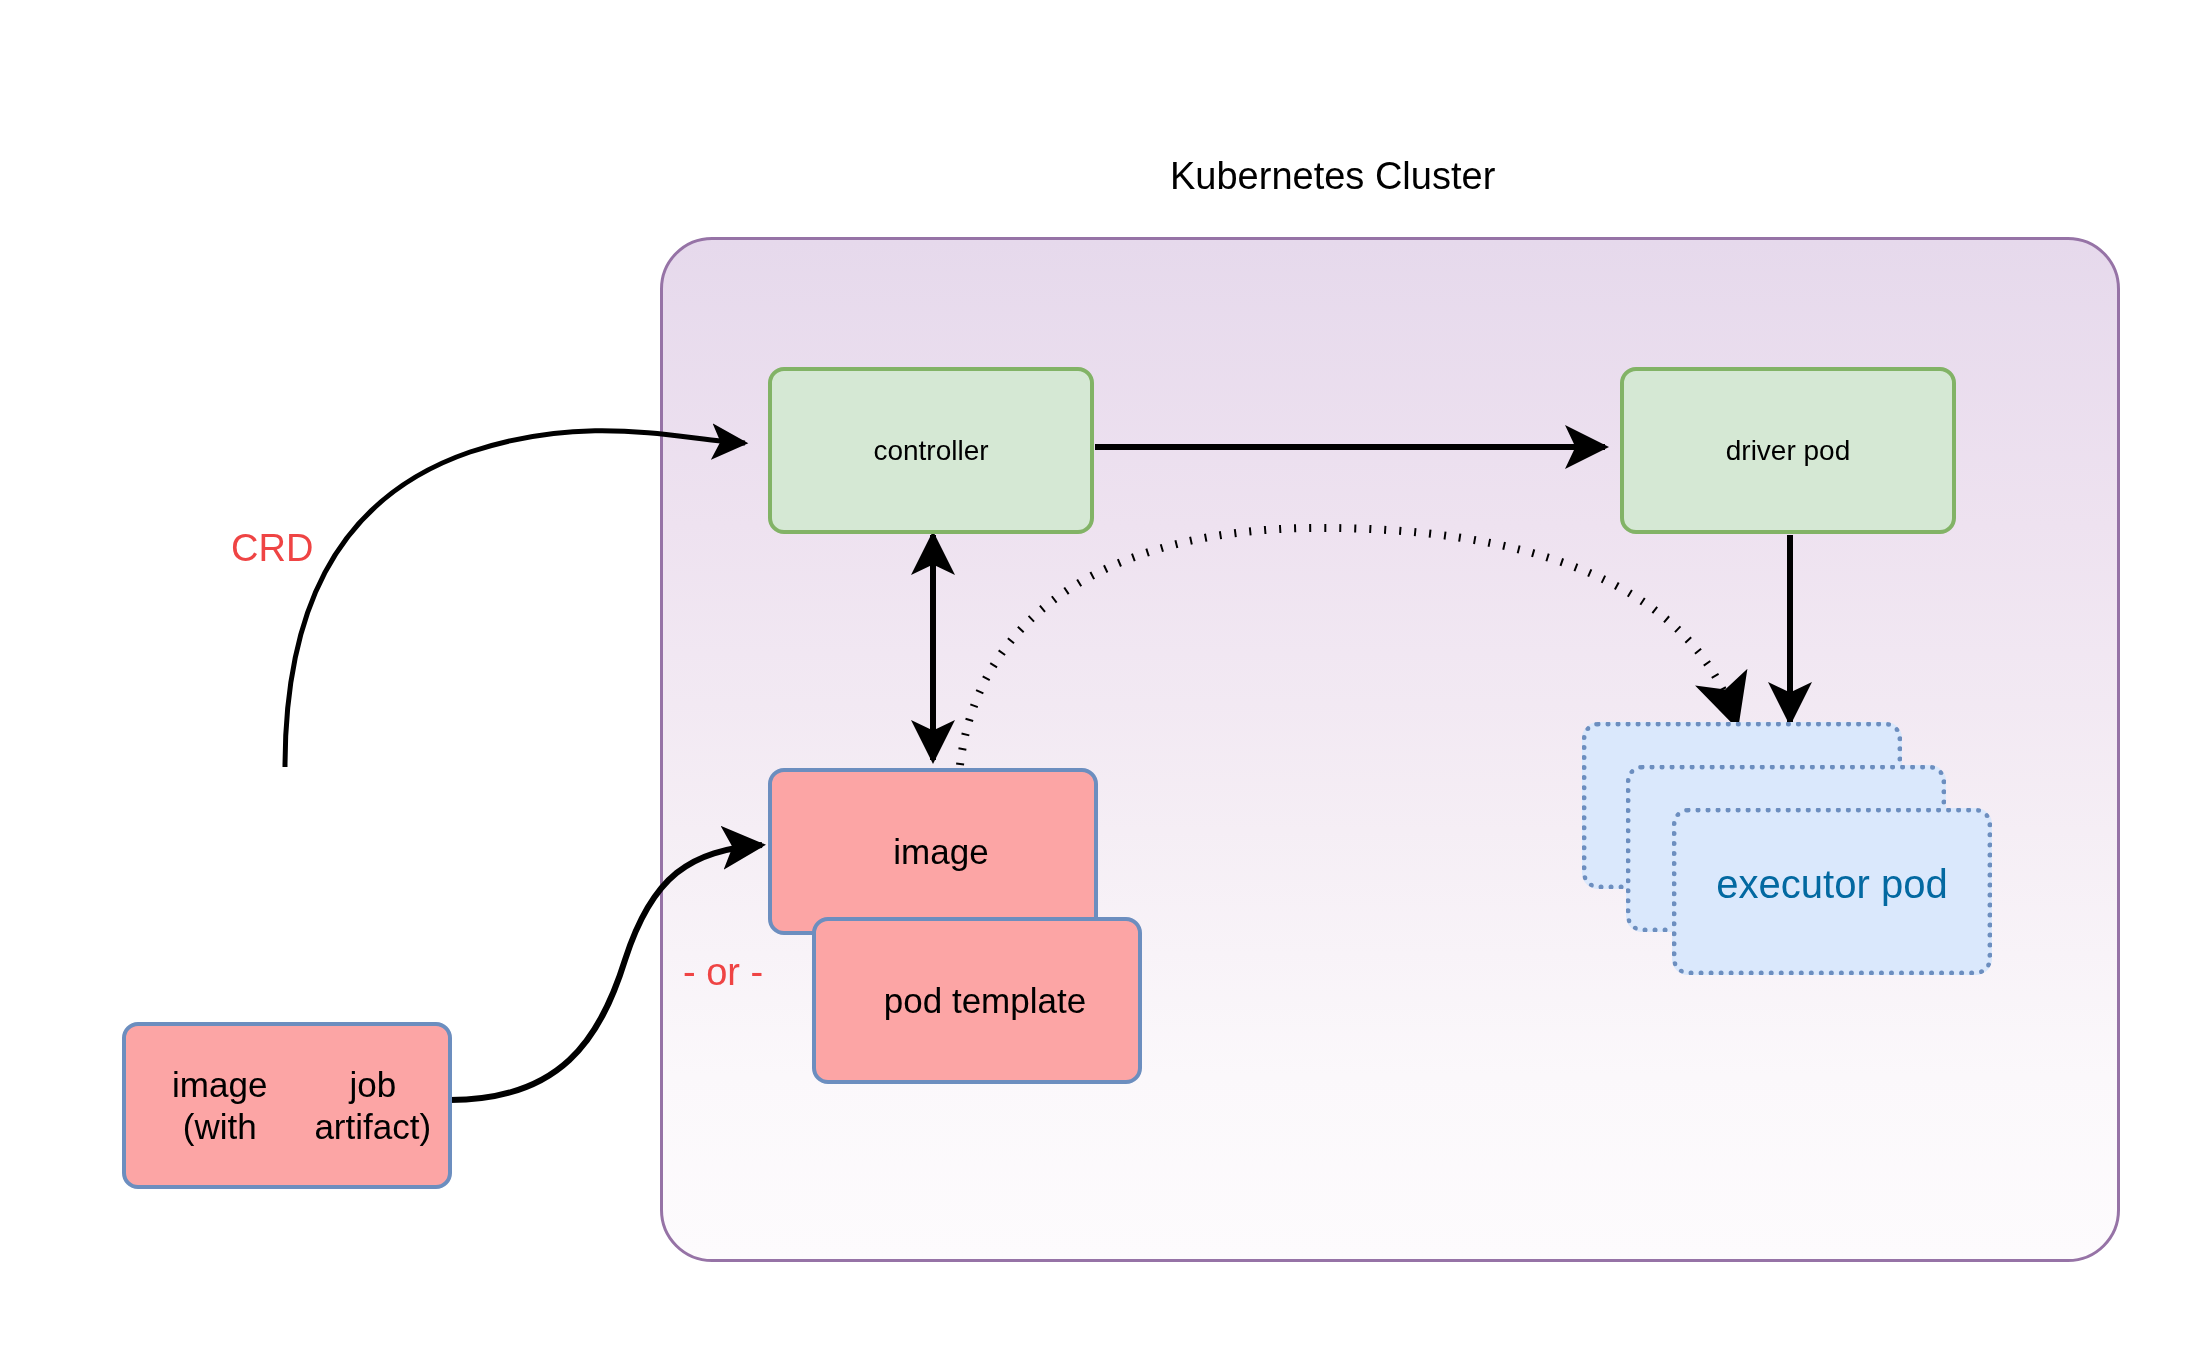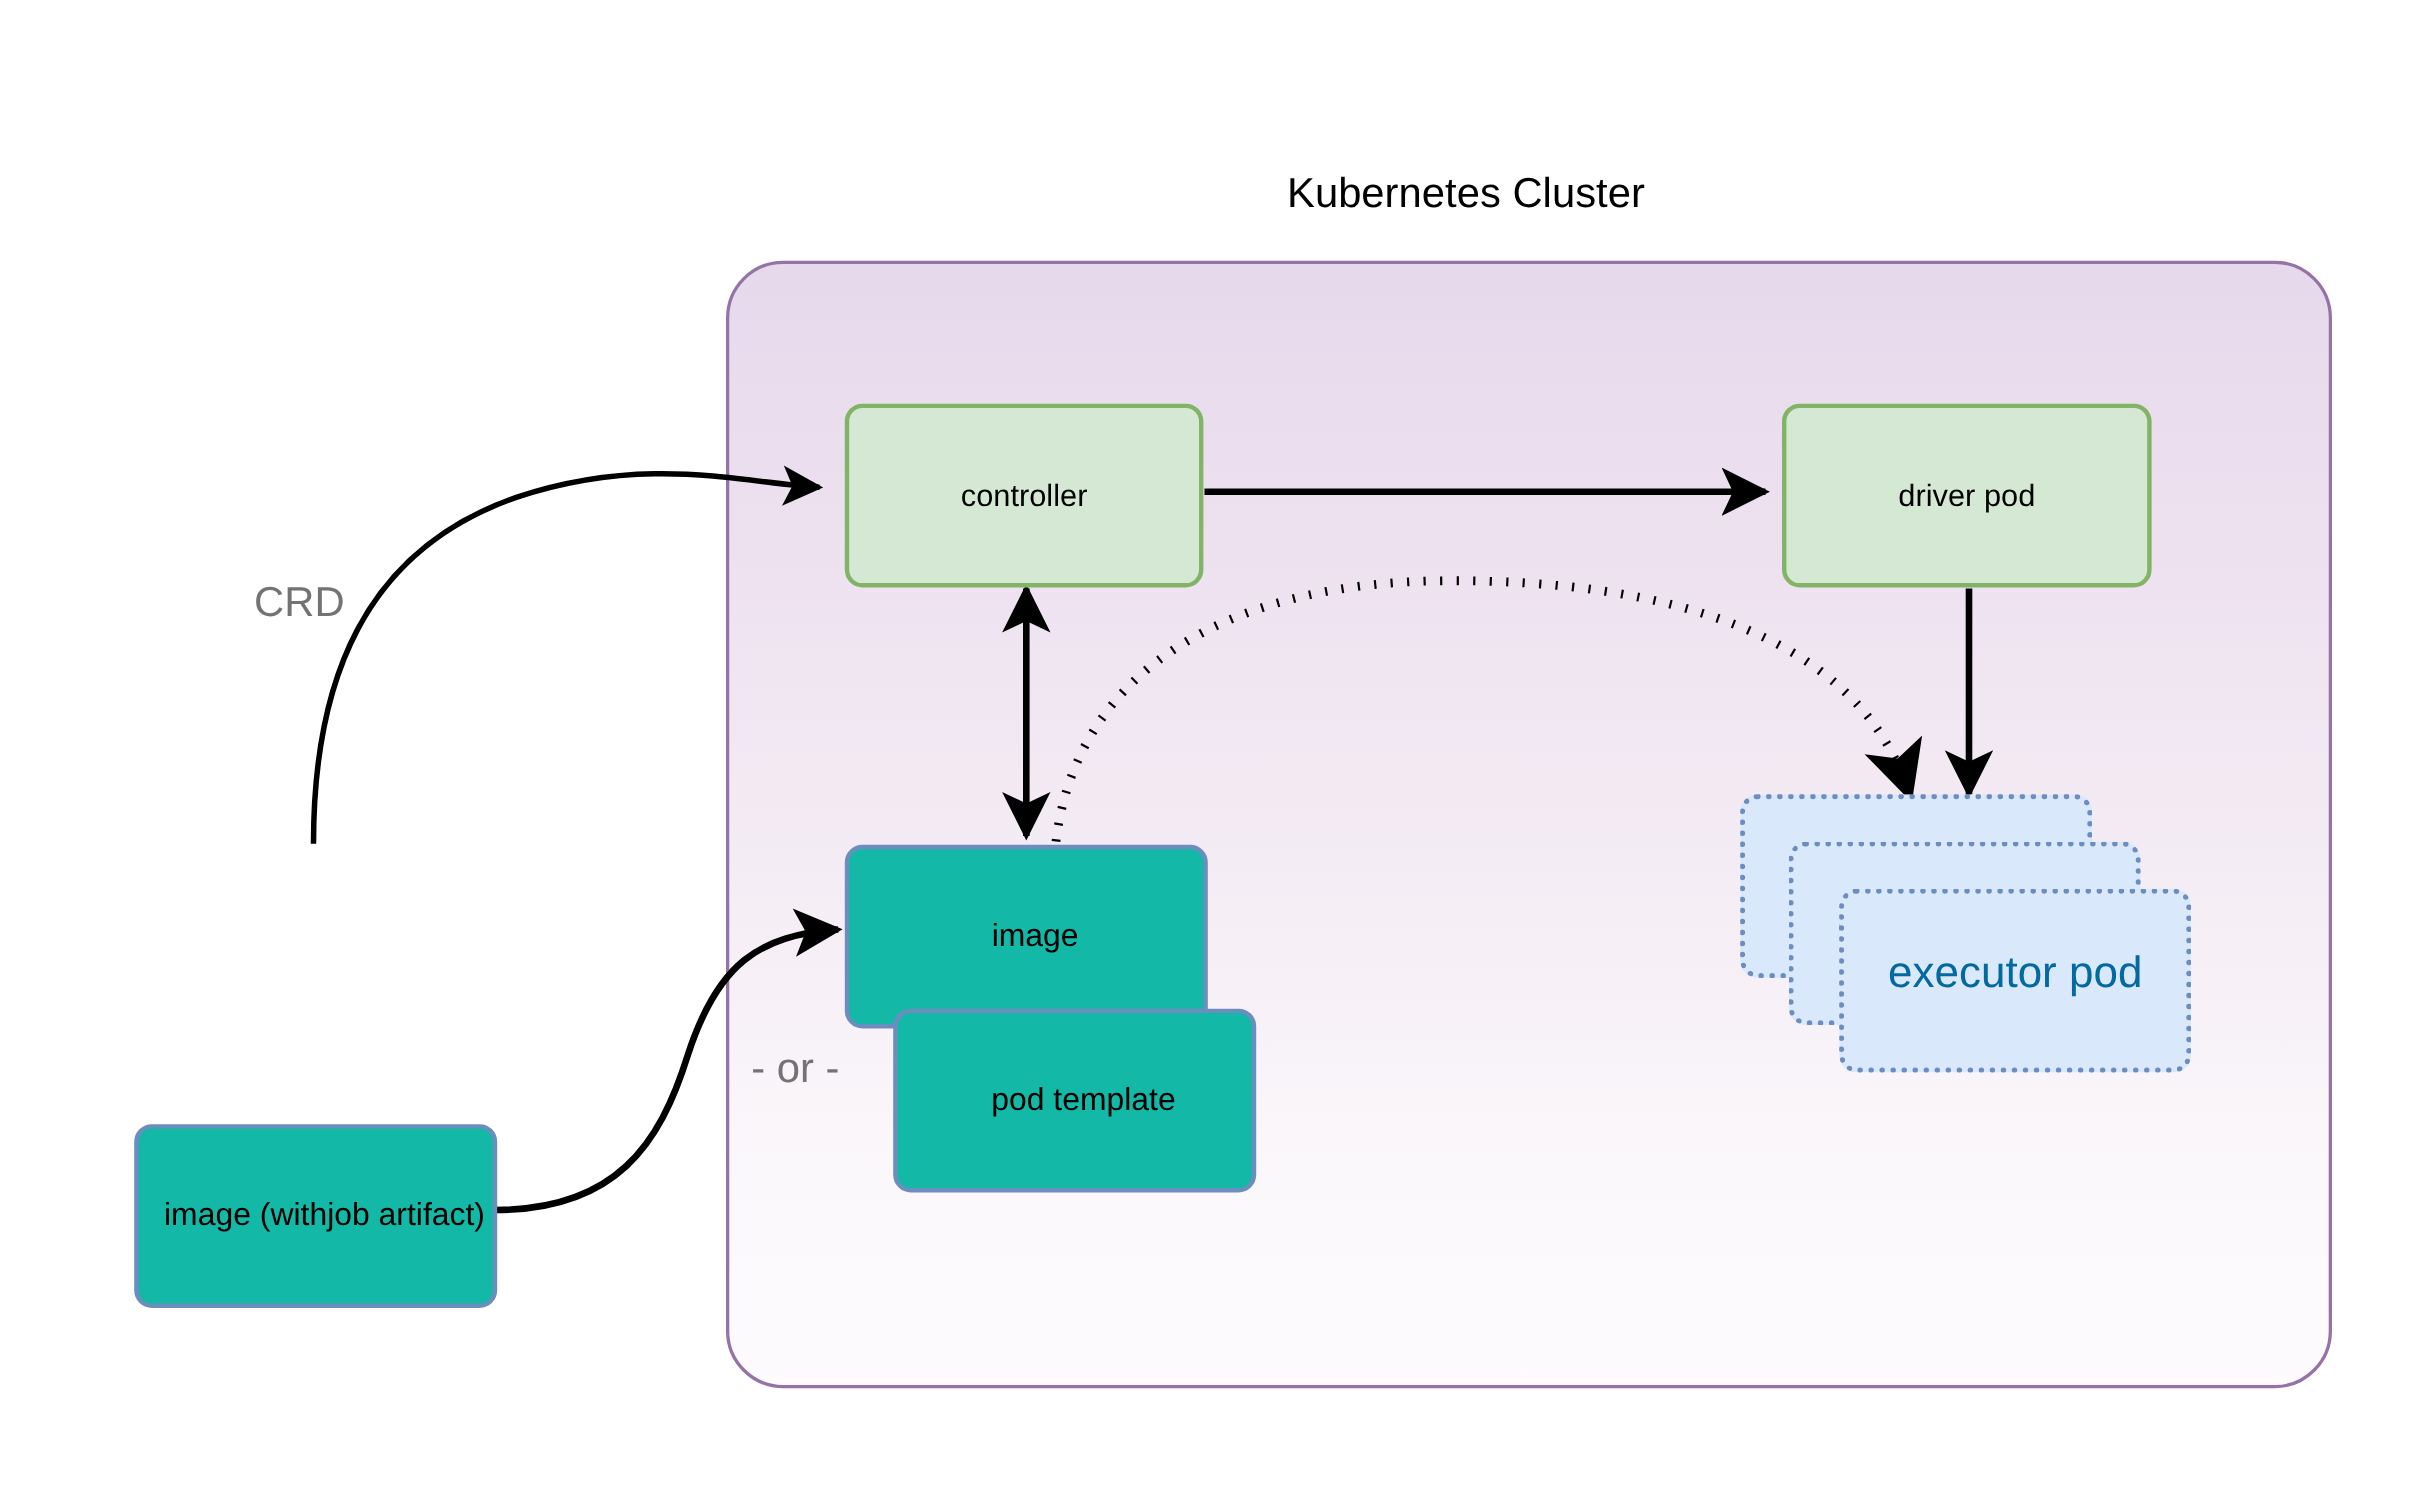--- a/index.html
+++ b/index.html
@@ -51,35 +51,35 @@
     border-radius: 16px;
     font-size: 28px;
   }
   .red {
     background: #f8cecc;
     border: 4px solid #b85450;
     border-radius: 16px;
     font-size: 40px;
   }
   .blue {
-    background: #14b8a6;
+    background: #fca5a5;
     border: 4px solid #6c8ebf;
     border-radius: 16px;
-    font-size: 29px;
+    font-size: 35px;
     padding-left: 16px;
   }
   .blue-dotted {
     background: #dae8fc;
     border: 5px dotted #6c8ebf;
     border-radius: 16px;
     font-size: 40px;
   }
   .edge-label {
     position: absolute;
-    color: #737373;
+    color: #ef4444;
     font-size: 38px;
     white-space: nowrap;
   }
   .exec-label {
     position: absolute;
     left: 0;
     right: 0;
     text-align: center;
     font-size: 40px;
     color: #0369a1;

